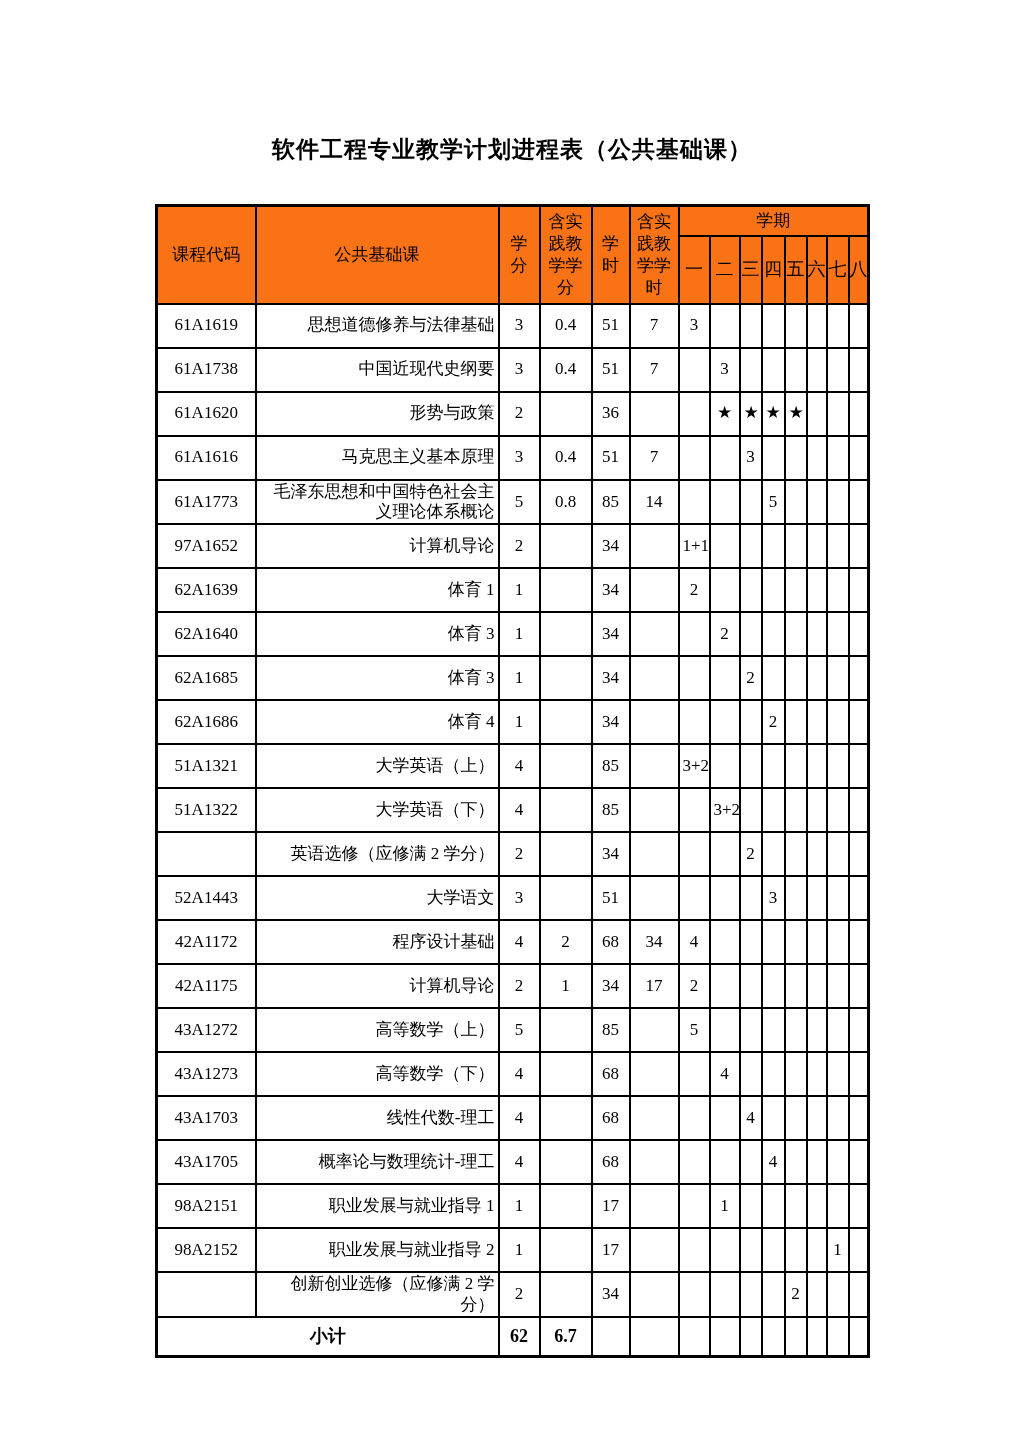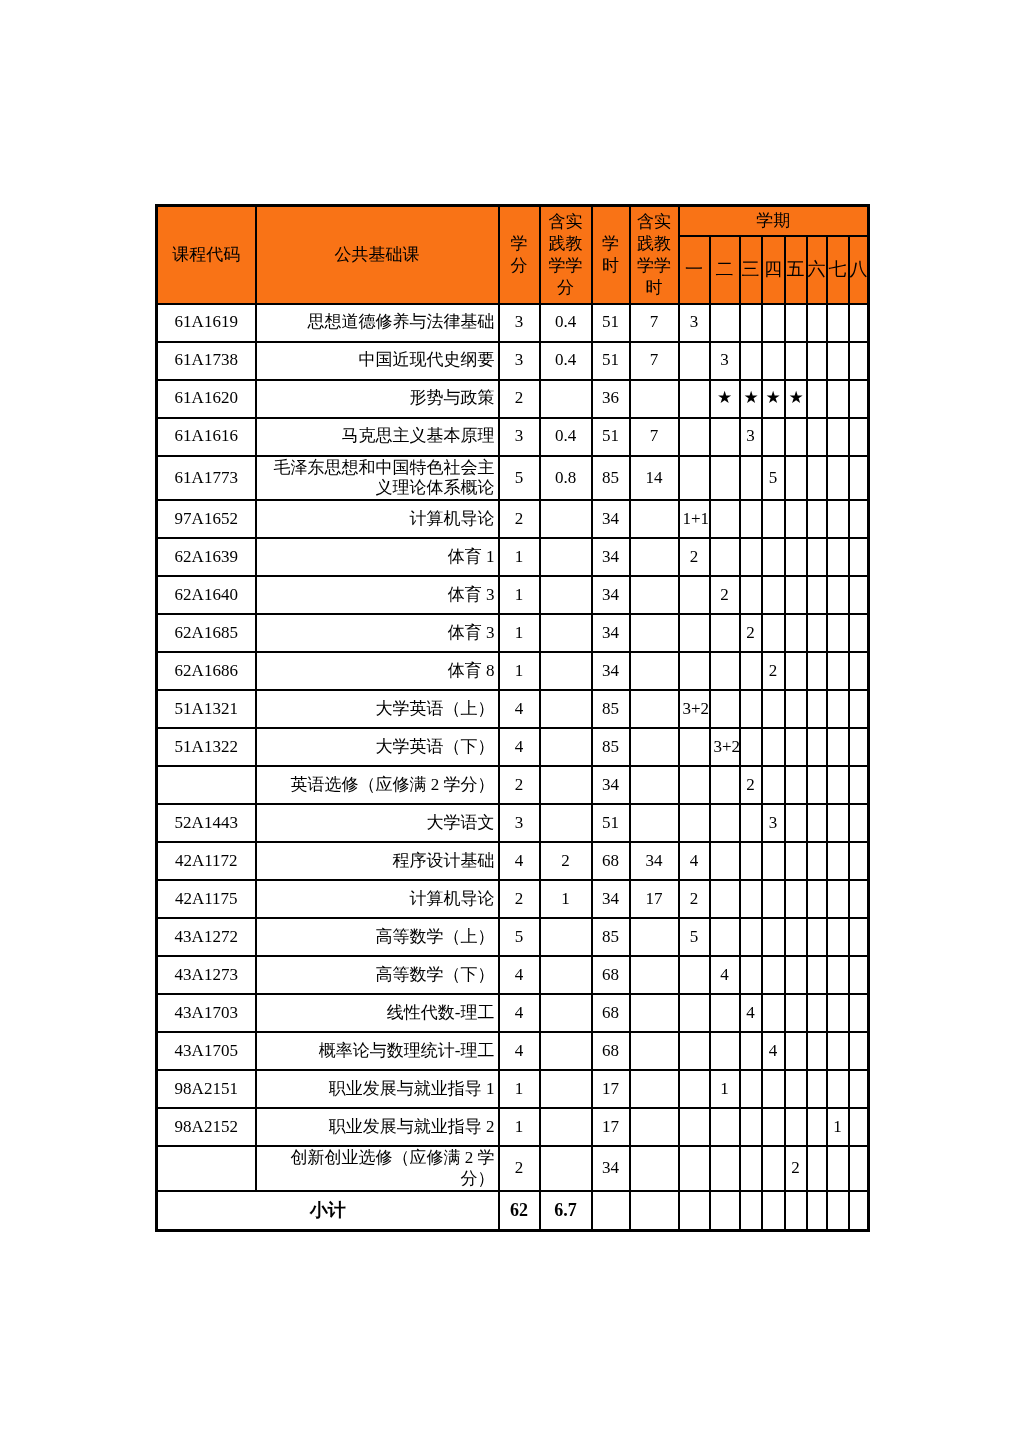--- a/index.html
+++ b/index.html
@@ -47,36 +47,37 @@
     background: #f97316;
     font-weight: normal;
     text-align: center;
     padding: 0 1px;
   }
   tr.sem-group-row th { height: 30px; }
   tr.sem-header-row th { height: 68px; font-size: 18px; padding: 0; }
   .vt { display: inline-block; word-break: break-all; line-height: 1.3; text-align: center; }
   .w1 { width: 1.1em; }
   .w2 { width: 2.2em; }
-  tbody tr { height: 38px; }
+  tbody tr { height: 44px; }
   td.c { text-align: center; }
   td.name { text-align: right; padding: 1px 4px; }
   td.sem { padding: 0; font-size: 16px; }
   tr.total-row { height: 39px; padding-left: 13px; }
   tr.total-row td {
     font-weight: bold;
     font-size: 18px;
     text-align: center;
   }
 </style>
 </head>
 <body>
 
 <div class="page">
 
+  <h1 class="doc-title">软件工程专业教学计划进程表（公共基础课）</h1>
 
   <table class="schedule">
     <colgroup>
       <col style="width:99px">
       <col style="width:243px">
       <col style="width:41px">
       <col style="width:52px">
       <col style="width:38px">
       <col style="width:49px">
       <col style="width:31px">
@@ -249,21 +250,21 @@
           <td class="c sem"></td>
           <td class="c sem">2</td>
           <td class="c sem"></td>
           <td class="c sem"></td>
           <td class="c sem"></td>
           <td class="c sem"></td>
           <td class="c sem"></td>
         </tr>
         <tr>
           <td class="c">62A1686</td>
-          <td class="name">体育 8</td>
+          <td class="name">体育 4</td>
           <td class="c">1</td>
           <td class="c"></td>
           <td class="c">34</td>
           <td class="c"></td>
           <td class="c sem"></td>
           <td class="c sem"></td>
           <td class="c sem"></td>
           <td class="c sem">2</td>
           <td class="c sem"></td>
           <td class="c sem"></td>

